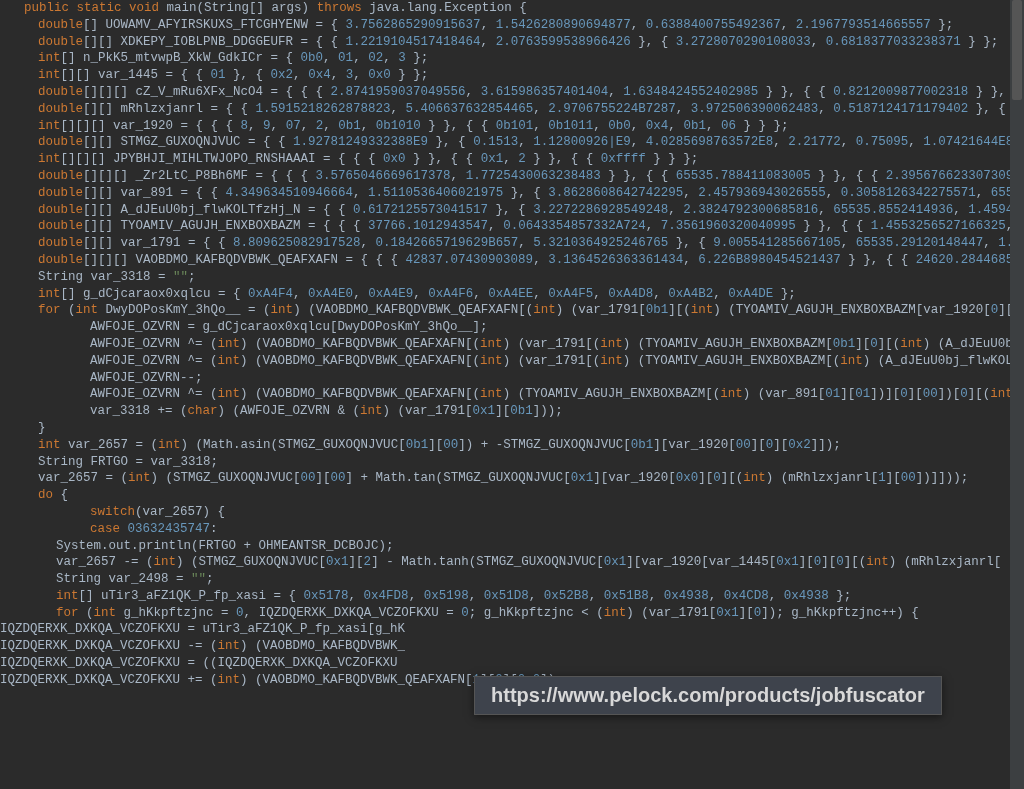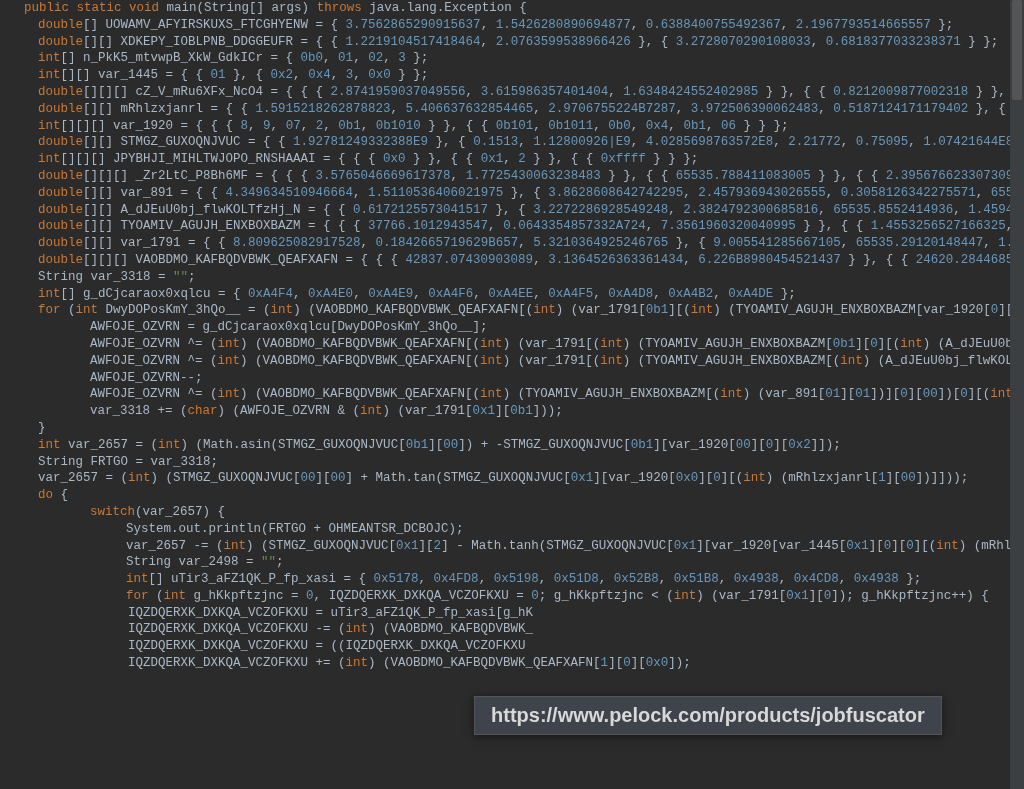--- a/index.html
+++ b/index.html
@@ -18,29 +18,29 @@
   .code-area {
     padding: 0;
     width: 100%;
     height: 100%;
     overflow: hidden;
   }
   .line { padding-left: 0; }
   .i0 { padding-left: 24px; font-family: Liberation Mono, monospace; }
   .i1 { padding-left: 38px; }
   .i2 { padding-left: 90px; }
-  .i3 { padding-left: 78px; margin-left: 48px; }
-  .i4 { padding-left: 128px; }
+  .i3 { padding-left: 56px; }
+  .i4 { }
   .kw { color: #cc7832; }
   .num { color: #6897bb; }
   .str { color: #6a8759; }
   .tooltip {
     position: absolute;
     left: 474px;
-    top: 696px;
+    top: 676px;
     background: #3e434c;
     border: 1px solid #555;
     padding: 10px 16px;
     font-size: 20px;
     font-weight: bold;
     color: #d8d8d8;
     font-family: Verdana, Arial, sans-serif;
     box-shadow: 0 2px 8px rgba(0,0,0,0.5);
     z-index: 10;
   }
@@ -124,20 +124,21 @@
 
 <div class="line i1"><span>String </span><span>FRTGO</span><span> = </span><span>var_3318;</span></div>
 
 
 <div class="line i1"><span>var_2657 = (</span><span class="kw">int</span><span>) (STMGZ_GUXOQNJVUC[</span><span class="num">00</span><span>][</span><span class="num">00</span><span>] + Math.tan(STMGZ_GUXOQNJVUC[</span><span class="num">0x1</span><span>][var_1920[</span><span class="num">0x0</span><span>][</span><span class="num">0</span><span>][(</span><span class="kw">int</span><span>) (mRhlzxjanrl[</span><span class="num">1</span><span>][</span><span class="num">00</span><span>])]]));</span></div>
 
 <div class="line i1"><span class="kw">do</span><span> {</span></div>
 
 <div class="line i2"><span class="kw">switch</span><span>(</span><span>var_2657</span><span>) {</span></div>
 
+<div class="line i2"><span class="kw">case</span><span> </span><span class="num">03632435747</span><span>:</span></div>
 
 <div class="line i3"><span>System.out.println(FRTGO + OHMEANTSR_DCBOJC);</span></div>
 
 <div class="line i3"><span>var_2657 -= (</span><span class="kw">int</span><span>) (STMGZ_GUXOQNJVUC[</span><span class="num">0x1</span><span>][</span><span class="num">2</span><span>] - Math.tanh(STMGZ_GUXOQNJVUC[</span><span class="num">0x1</span><span>][var_1920[var_1445[</span><span class="num">0x1</span><span>][</span><span class="num">0</span><span>][</span><span class="num">0</span><span>][(</span><span class="kw">int</span><span>) (mRhlzxjanrl[</span></div>
 
 
 
 <div class="line i3"><span>String </span><span>var_2498</span><span> = </span><span class="str">""</span><span>;</span></div>
 
 <div class="line i3"><span class="kw">int</span><span>[] </span><span>uTir3_aFZ1QK_P_fp_xasi</span><span> = { </span><span class="num">0x5178</span>, <span class="num">0x4FD8</span>, <span class="num">0x5198</span>, <span class="num">0x51D8</span>, <span class="num">0x52B8</span>, <span class="num">0x51B8</span>, <span class="num">0x4938</span>, <span class="num">0x4CD8</span>, <span class="num">0x4938</span><span> };</span></div>

